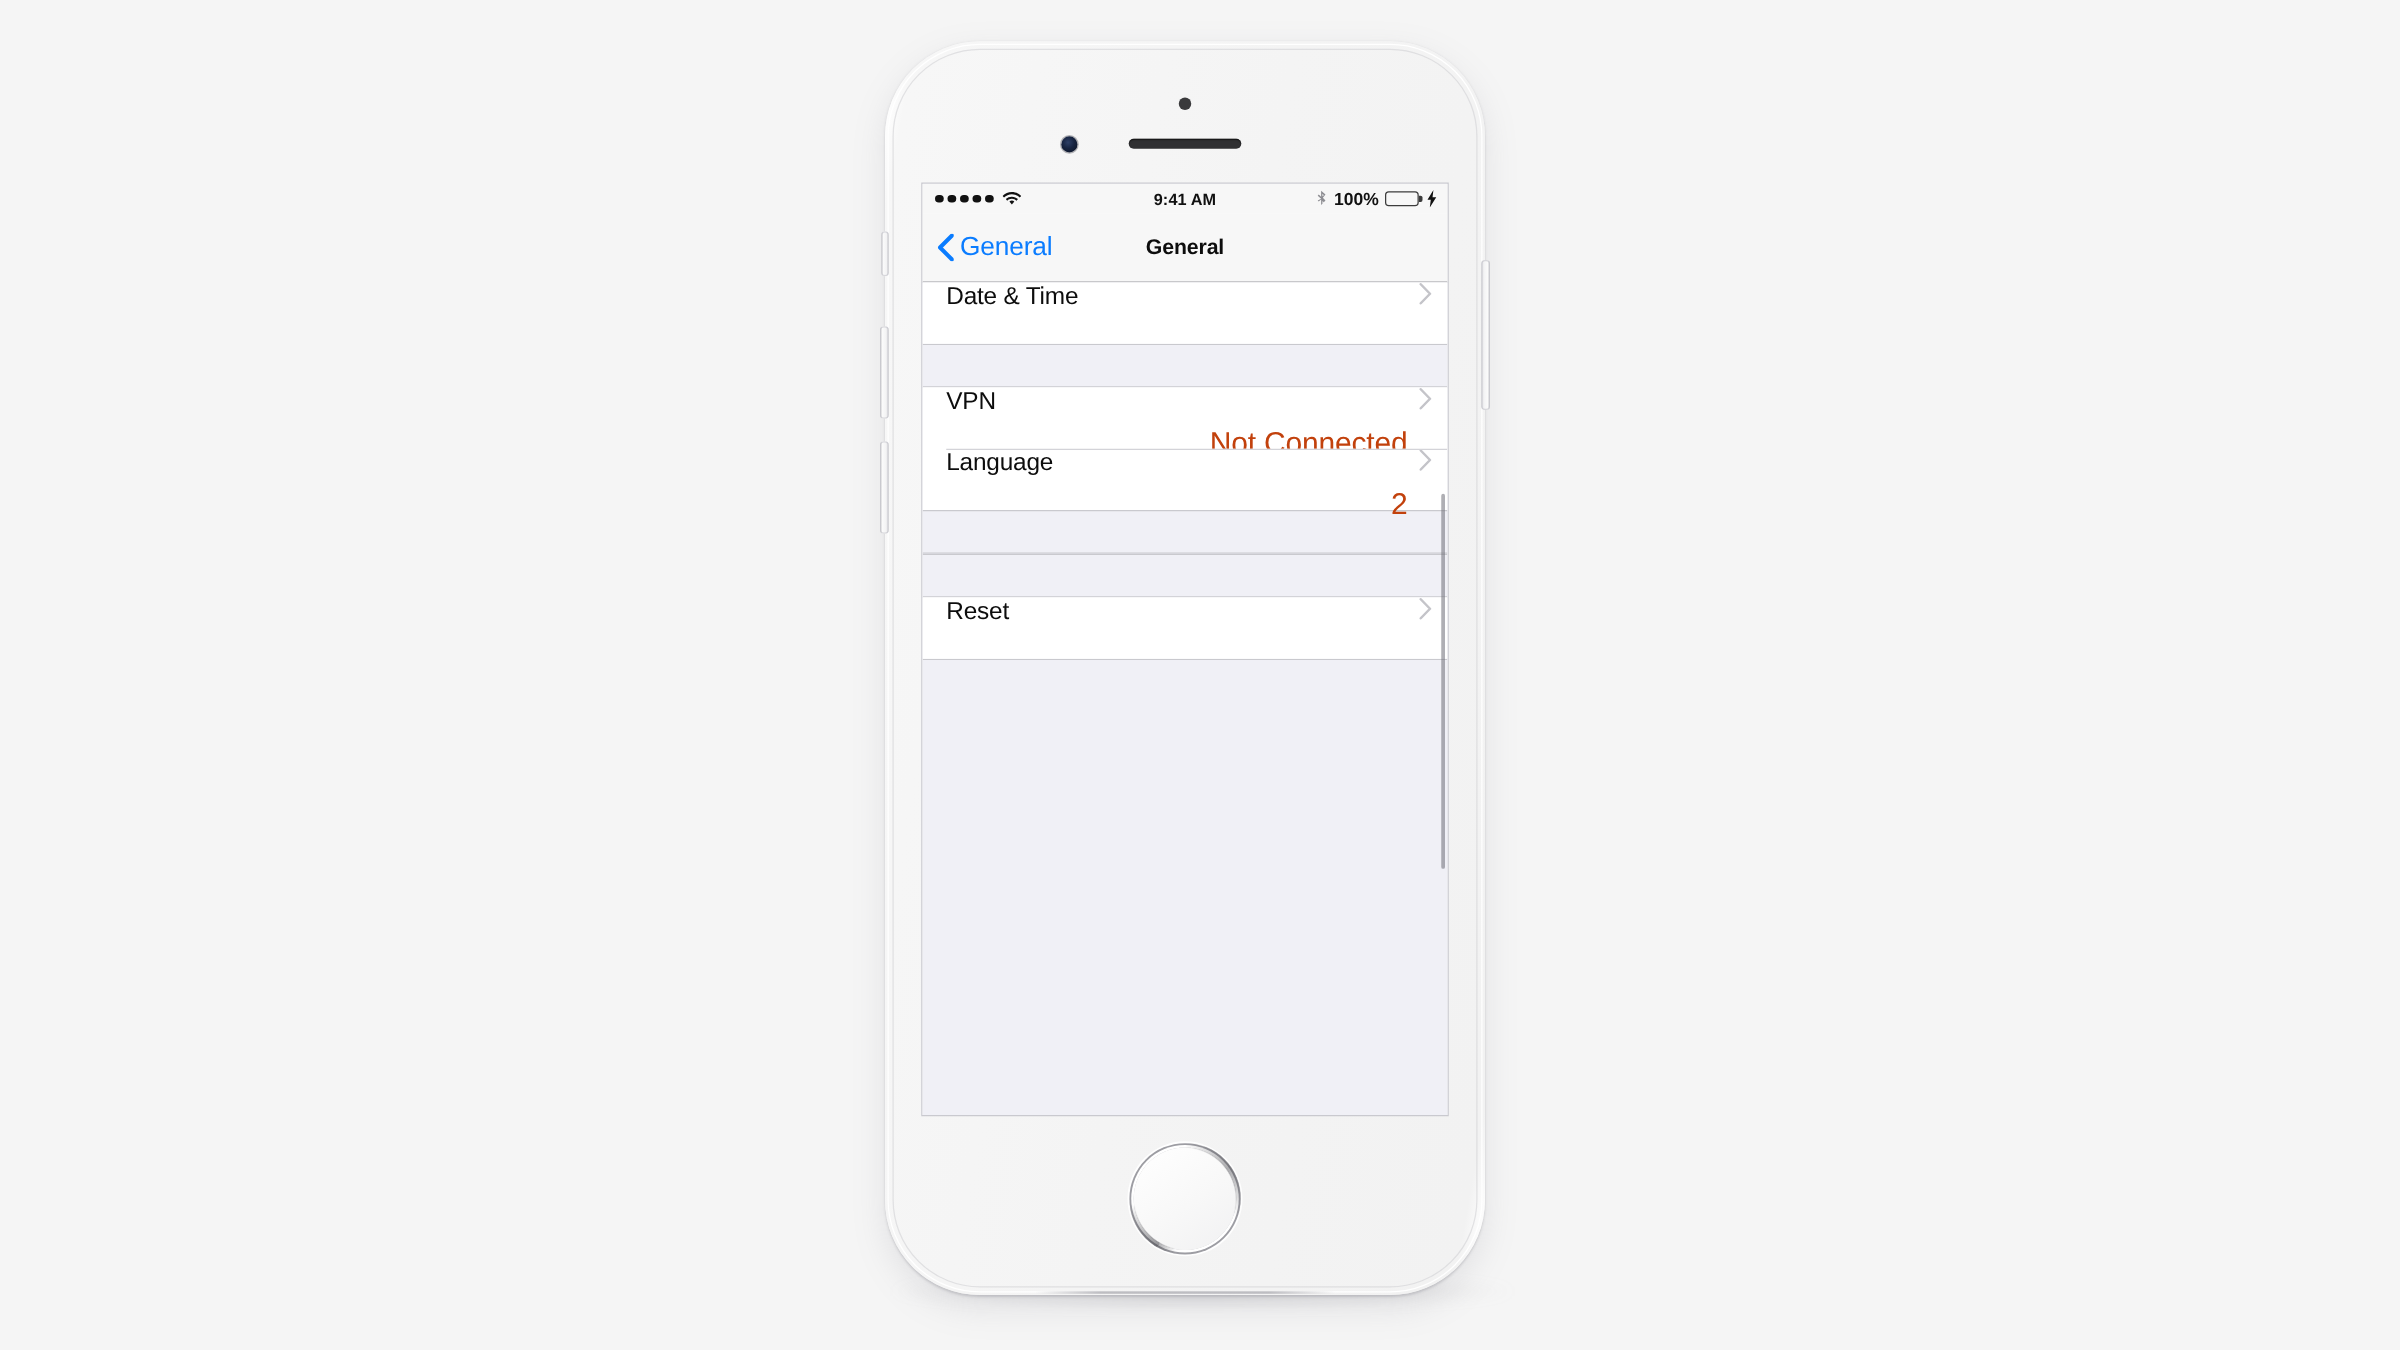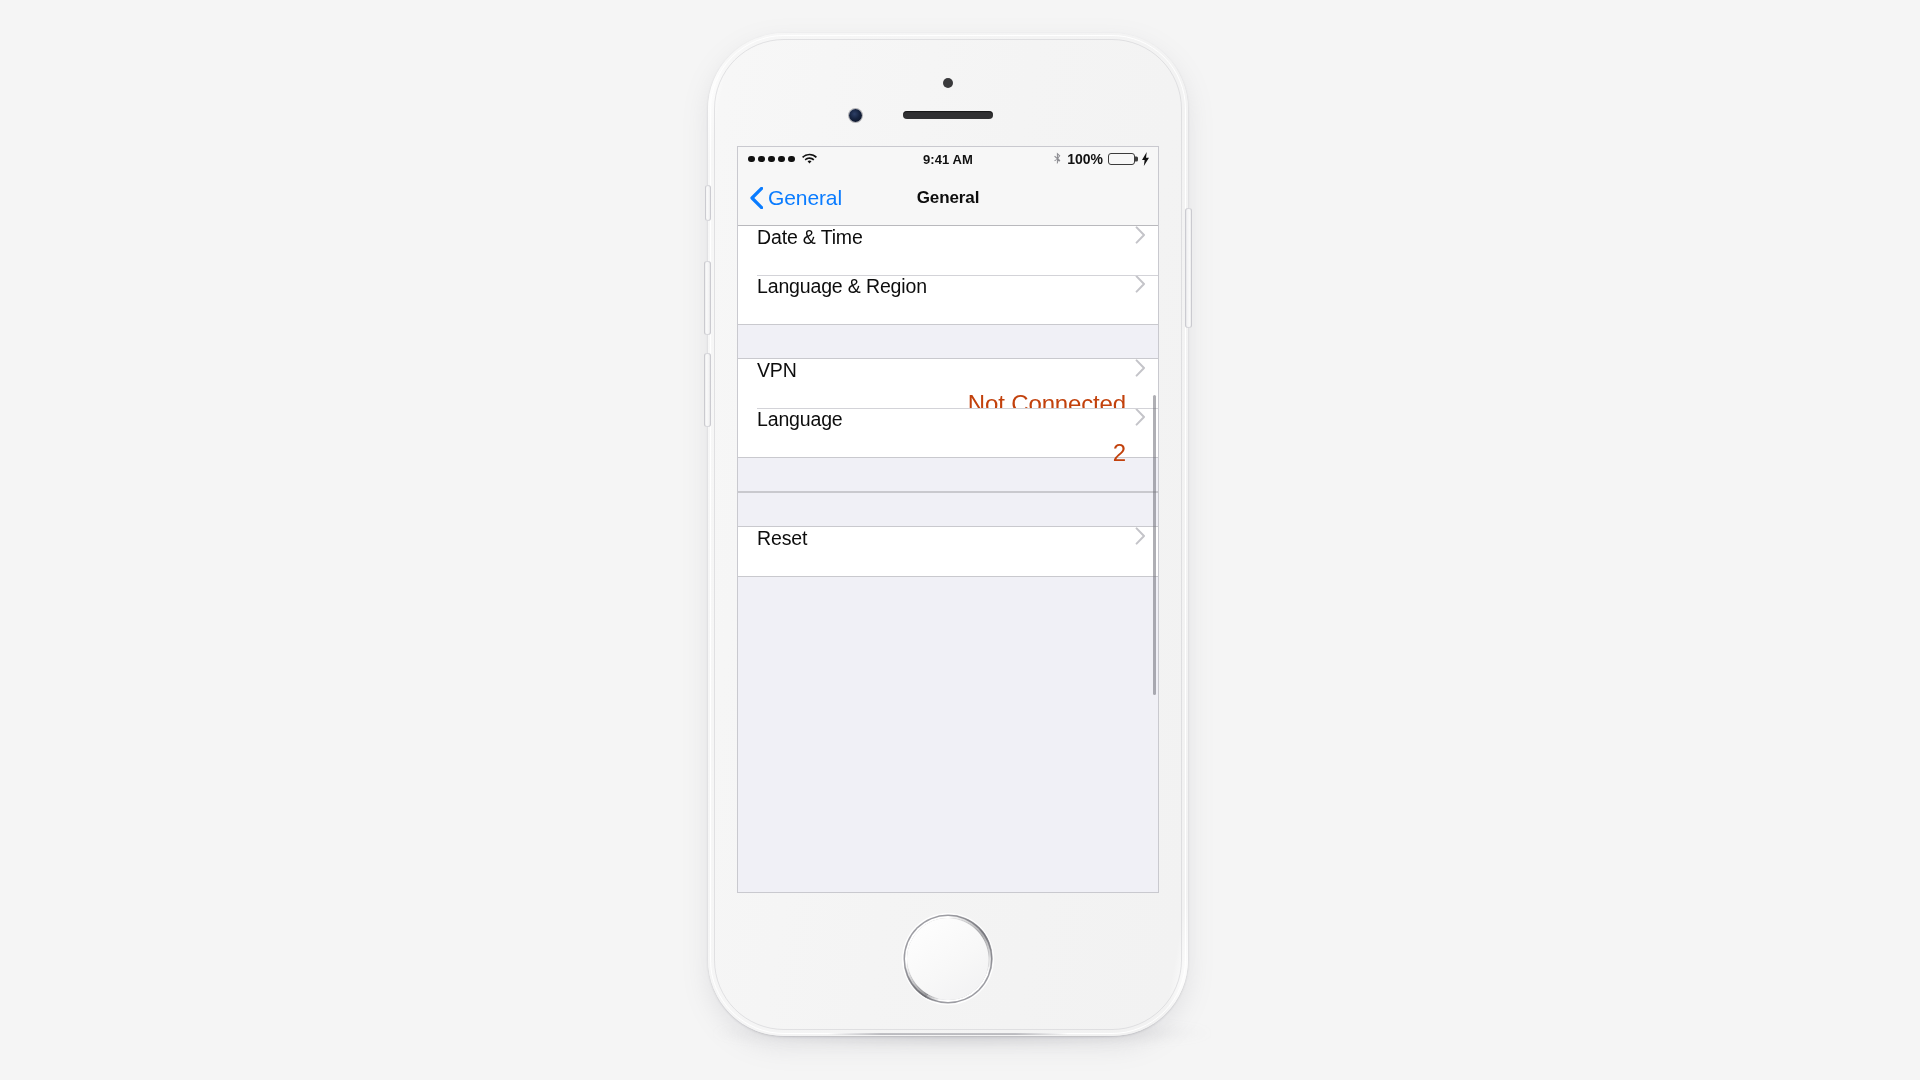--- a/index.html
+++ b/index.html
@@ -348,28 +348,20 @@
           <span class="nav-back-label">General</span>
         </div>
         <div class="nav-title">General</div>
       </div>
 
       <div class="table-view">
 
         <div class="tv-group">
           <div class="tv-row">
             <span class="tv-label">Date &amp; Time</span>
-            <span class="tv-chev">
-              <svg viewBox="0 0 11 18" width="11" height="18">
-                  <path d="M1.6 1.4 9 9l-7.4 7.6" fill="none" stroke="#c4c4c9" stroke-width="2" stroke-linecap="round" stroke-linejoin="round"></path>
-                </svg>
-            </span>
-          </div>
-          <div class="tv-row">
-            <span class="tv-label">Language &amp; Region</span>
             <span class="tv-chev">
               <svg viewBox="0 0 11 18" width="11" height="18">
                   <path d="M1.6 1.4 9 9l-7.4 7.6" fill="none" stroke="#c4c4c9" stroke-width="2" stroke-linecap="round" stroke-linejoin="round"></path>
                 </svg>
             </span>
           </div>
         </div>
 
         <div class="tv-gap" style="height:35px"></div>
 

